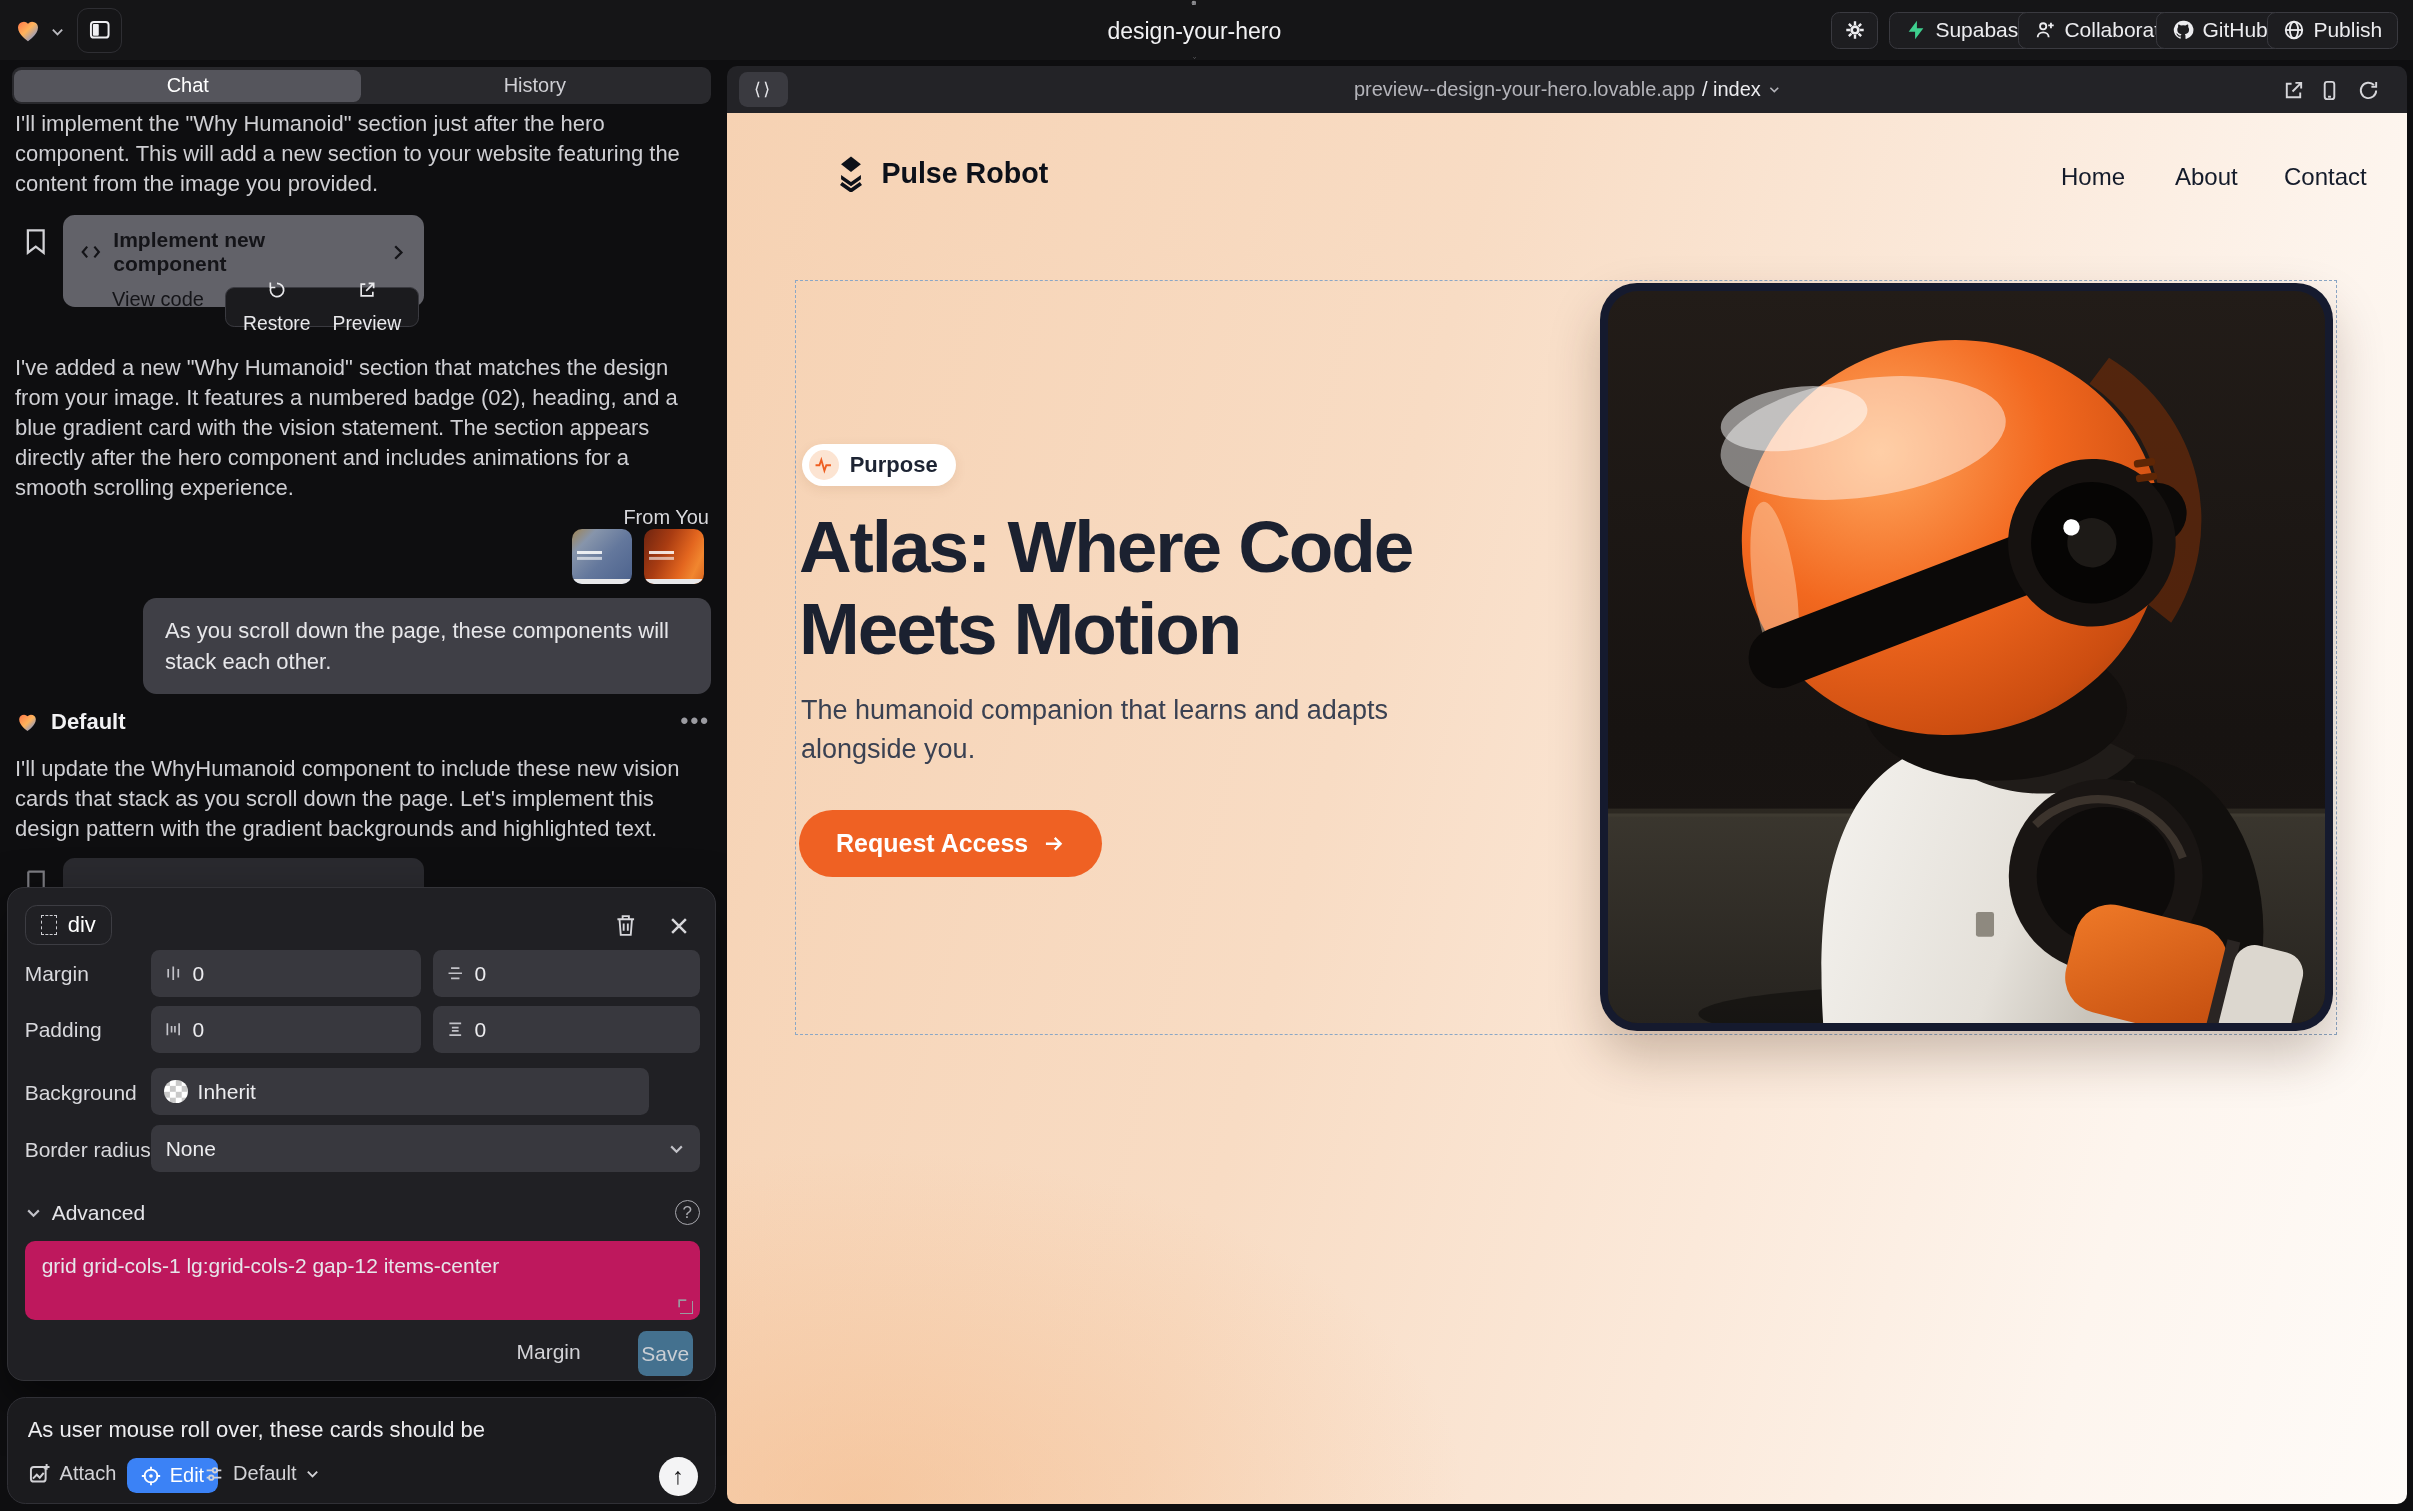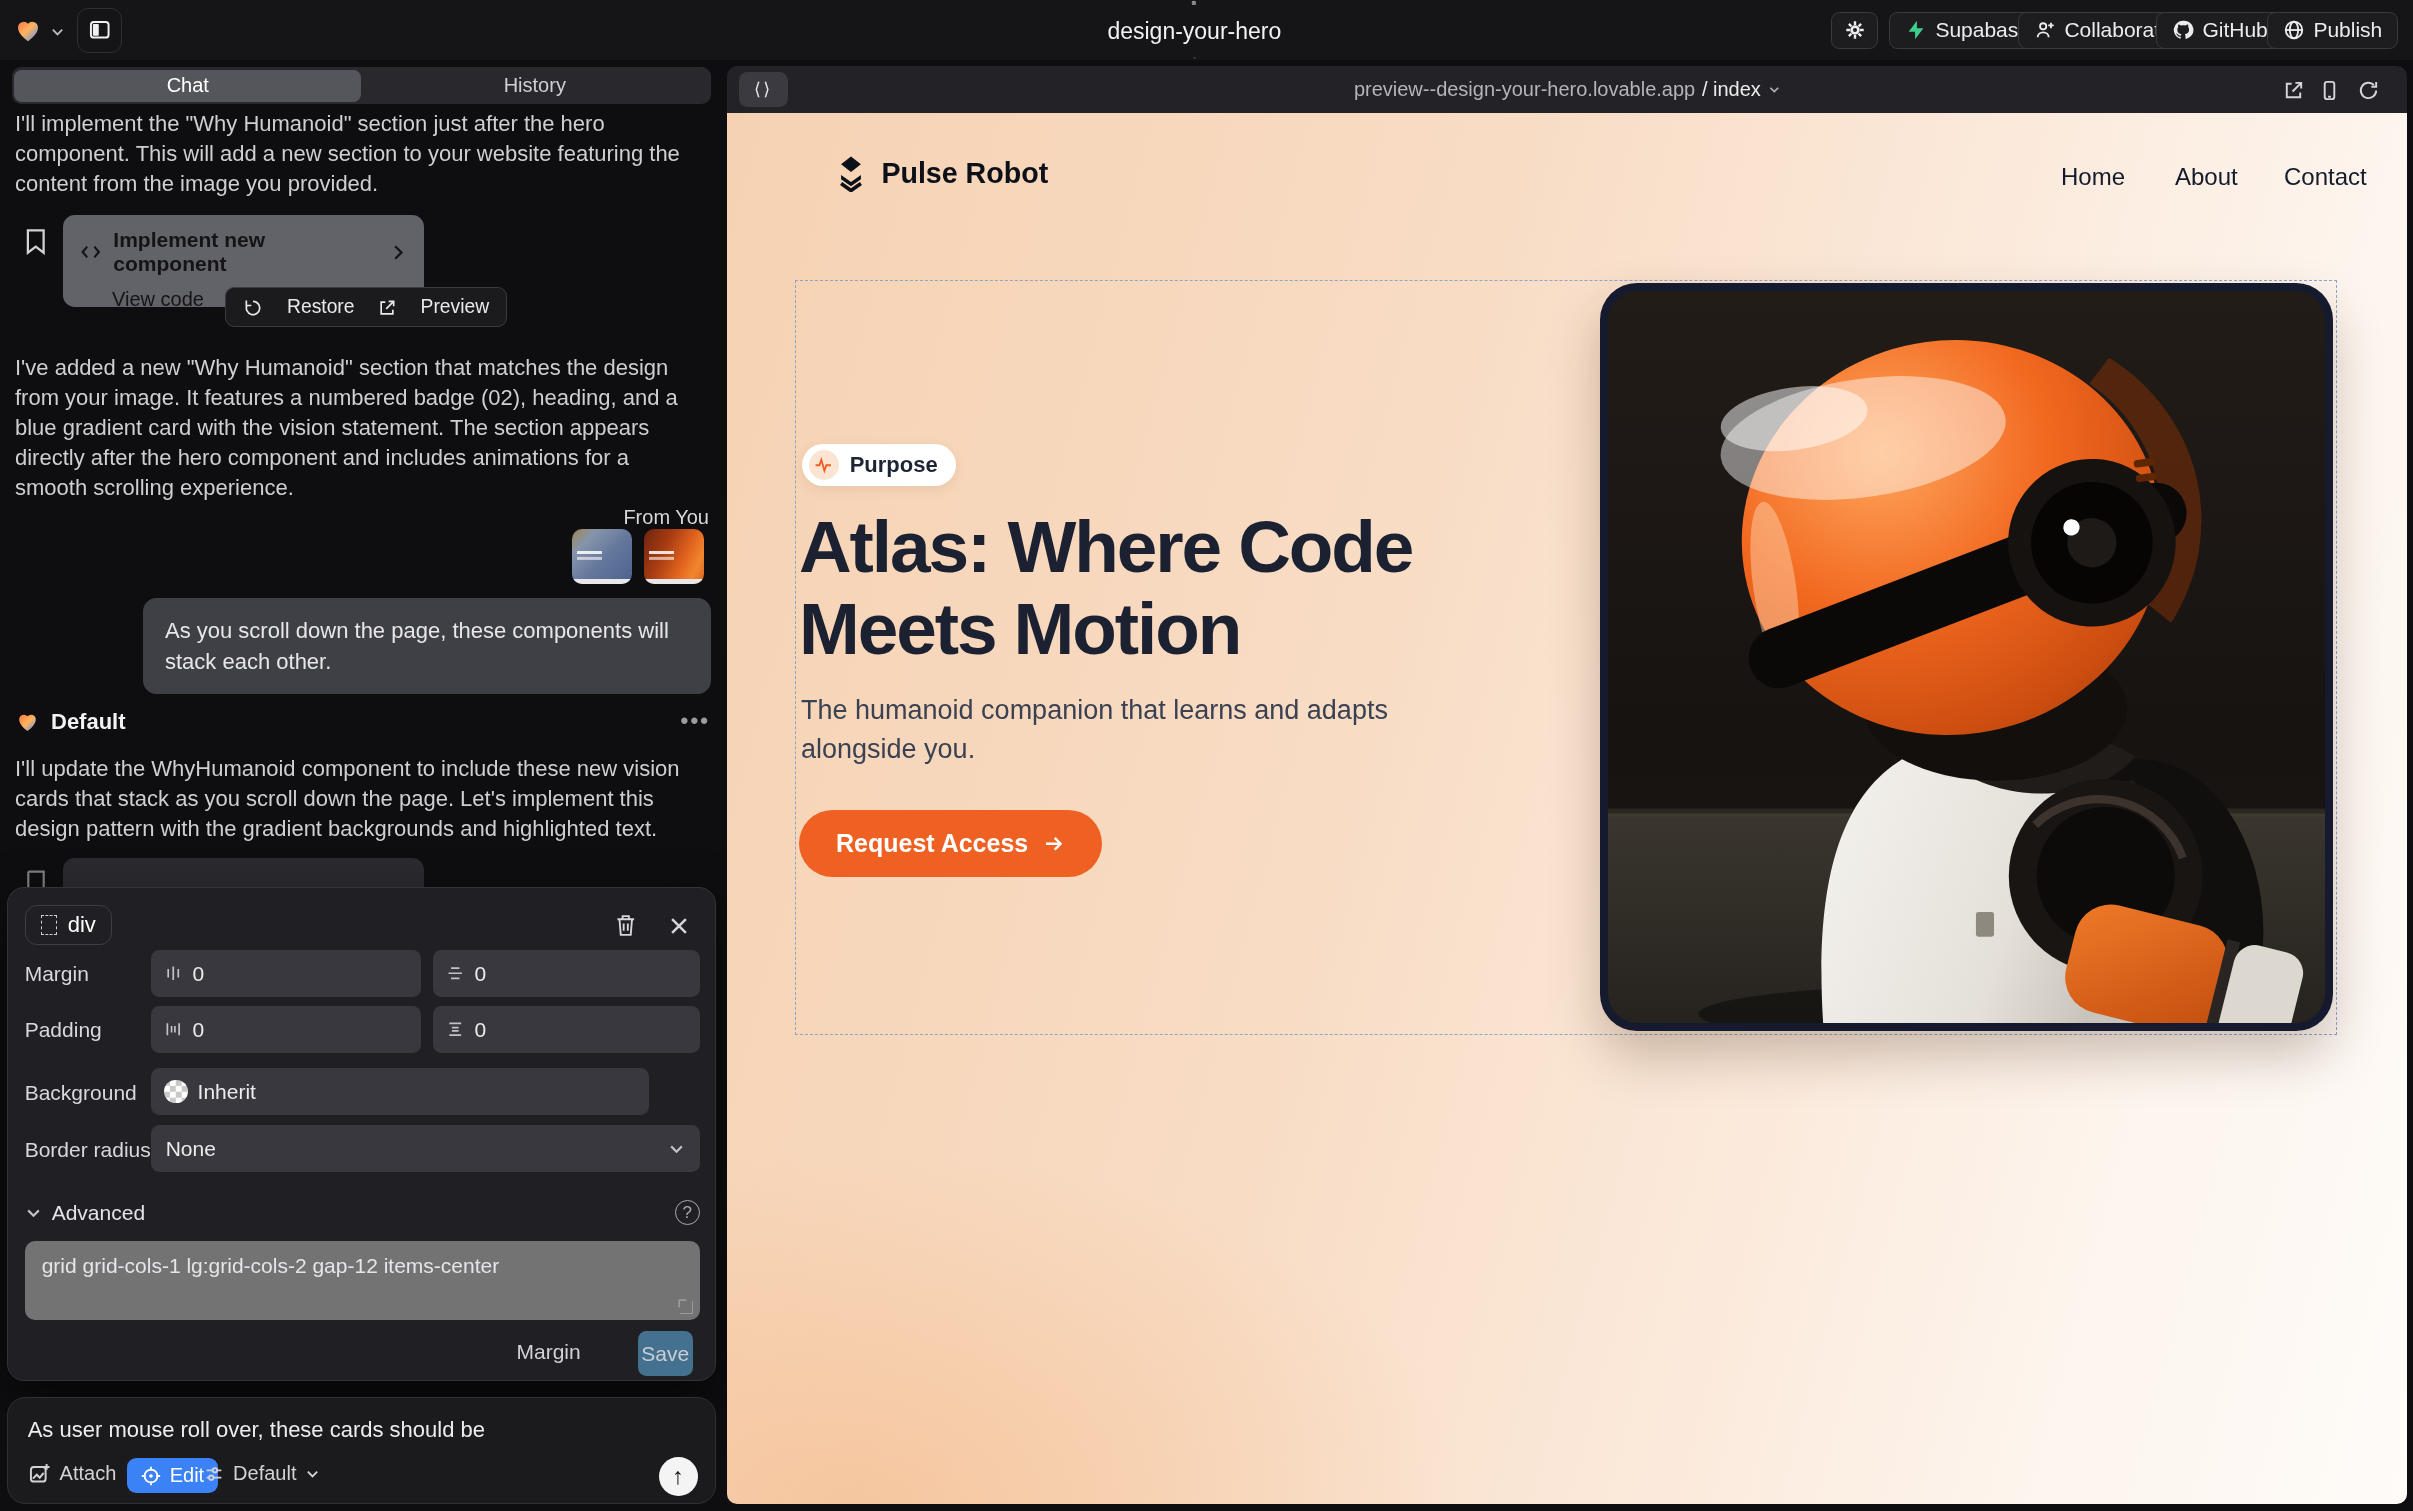--- a/index.html
+++ b/index.html
@@ -24,21 +24,21 @@
   .tab.active { background:#55555c; color:#ffffff; }
   .chat-text { position:absolute; left:15px; width:682px; font-size:22px; line-height:30px; color:#cfcfd3; }
 
   #comp-card { position:absolute; left:63px; top:215px; width:361px; height:92px;
                background:#626269; border-radius:11.8px; color:#141418; }
   #comp-card .row1 { display:flex; align-items:center; gap:11.8px; padding:13.4px 17px 0 17px; font-size:21px; font-weight:bold; }
   #comp-card .row2 { padding:11.8px 0 0 49px; font-size:20px; }
   #card-tooltip { position:absolute; left:225px; top:287px; height:40px; display:flex; align-items:center;
                   gap:22px; padding:0 17px; background:#1b1b1e; border:1.3px solid #3a3a40;
                   border-radius:9.2px; color:#e9e9ec; font-size:19.3px; }
-  .tt-item { display:flex; align-items:flex-end; gap:24px; }
+  .tt-item { display:flex; align-items:center; gap:13px;flex-direction:column; }
 
   #from-you { position:absolute; right:1704px; top:506px; font-size:20px; color:#d8d8dc; }
   .thumb { position:absolute; top:529px; width:60px; height:55px; border-radius:10px; overflow:hidden; }
   .thumb .strip { position:absolute; left:0; right:0; bottom:0; height:5px; background:#e8e8ea; }
   #thumb1 { left:572px; background:linear-gradient(135deg,#a08452 0%,#8795ab 22%,#63779c 55%,#4c628d 100%); }
   #thumb2 { left:644px; background:linear-gradient(115deg,#6e2410 0%,#a93c12 35%,#e3661f 65%,#f1862f 82%,#d9641f 100%); }
   .thumb .microtext { position:absolute; left:5px; top:22px; width:25px; height:2.5px; background:rgba(255,255,255,.85);
                       box-shadow:0 5.9px 0 rgba(255,255,255,.6); }
 
   #bubble { position:absolute; left:143px; top:598px; width:568px; background:#3f3f46; border-radius:13.4px;
@@ -61,21 +61,21 @@
   .insp-label { position:absolute; left:17px; font-size:21px; color:#d8d8dc; }
   .insp-input { position:absolute; height:47px; background:#38383e; border:none; border-radius:8.4px;
                 display:flex; align-items:center; gap:10px; padding:0 13.4px; color:#ececef; font-size:21px; }
   .mini-ic { width:18.5px; height:18.5px; }
   #bg-swatch { width:23.5px; height:23.5px; border-radius:50%;
                background:repeating-conic-gradient(#ffffff 0 25%, #c9c9c9 0 50%) 0 0/11.8px 11.8px; }
   #radius-select { position:absolute; left:143px; top:237px; width:549px; height:47px; background:#38383e;
                    border-radius:8.4px; display:flex; align-items:center; padding:0 15px; color:#ececef; font-size:21px; }
   #adv-row { position:absolute; left:17px; top:312px; width:675px; display:flex; align-items:center; gap:10px;
              color:#e4e4e8; font-size:21px; }
-  #insp-textarea { position:absolute; left:17px; top:353px; width:675px; height:79px; background:#737373;
+  #insp-textarea { position:absolute; left:17px; top:353px; width:675px; height:79px; background:#be185d;
                    border:none; border-radius:10px; color:#e6e6ea; font-size:21px; padding:13.4px 17px;
                    resize:none; font-family:"Liberation Sans", sans-serif; }
   .resize-grip { position:absolute; left:672px; top:413px; width:13.4px; height:13.4px;
                  border-right:1.7px solid #9a9aa0; border-bottom:1.7px solid #9a9aa0;
                  box-shadow:-4.2px -4.2px 0 -2.5px #9a9aa0; transform:skew(-0deg); }
   #discard-btn { position:absolute; right:134px; top:452px; font-size:21px; color:#d2d2d6; }
   #save-btn { position:absolute; right:22px; top:443px; width:55px; height:45px; background:#44718f;
               border-radius:8.4px; color:#c9ced4; font-size:21px; display:flex; align-items:center; justify-content:center; }
 
   

